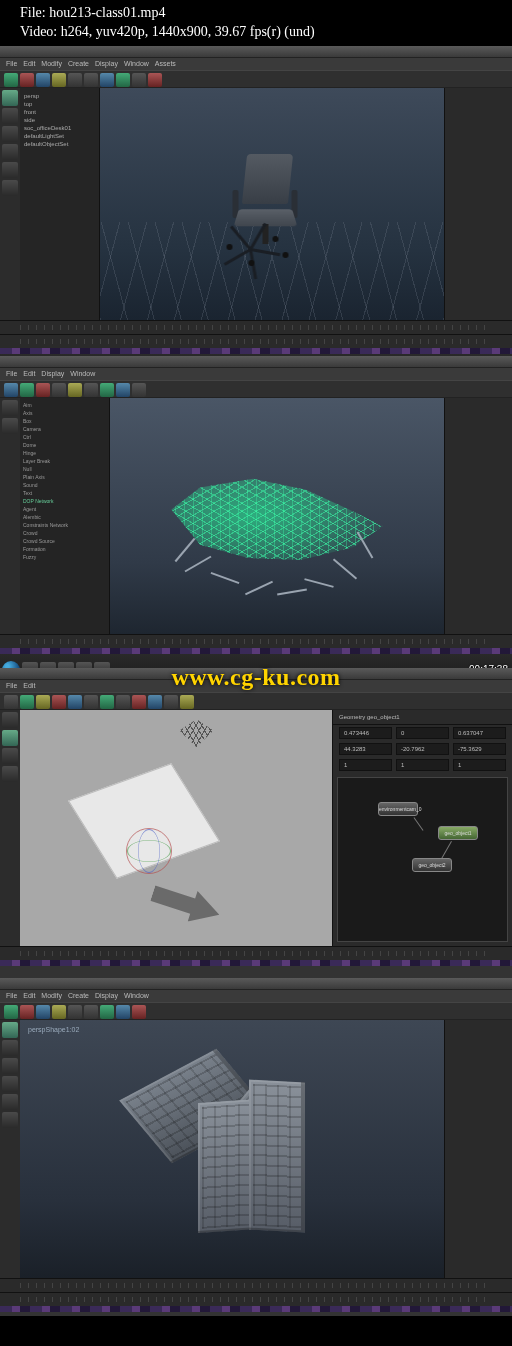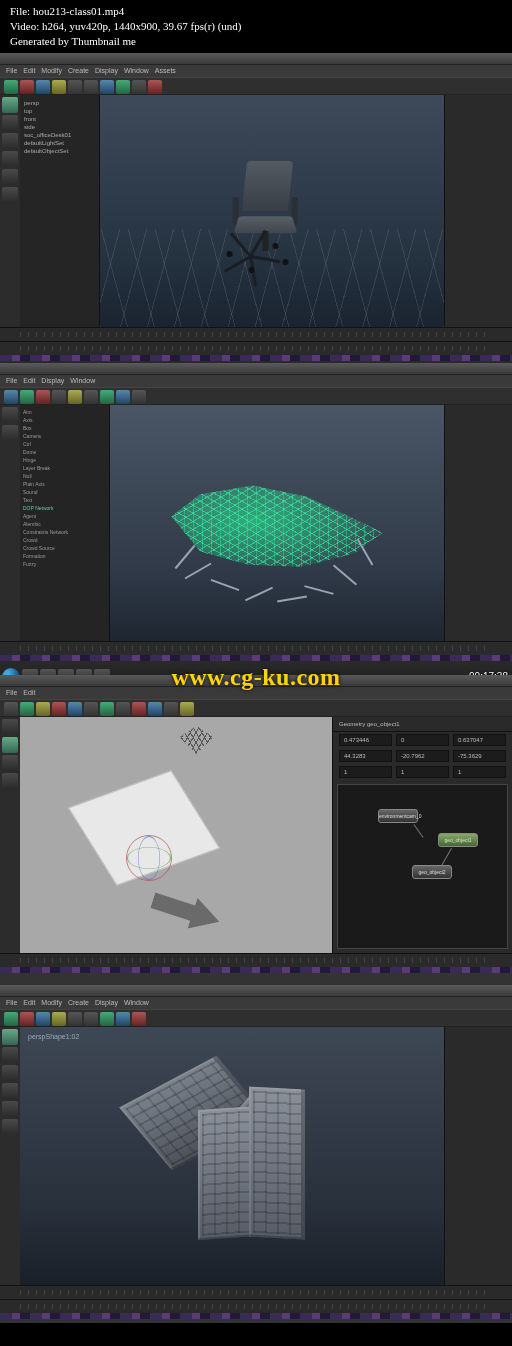--- a/index.html
+++ b/index.html
@@ -9,22 +9,22 @@
     background: #000;
     font-family: Arial, sans-serif;
     font-size: 9px;
     color: #ccc;
     overflow: hidden;
     position: relative;
   }
   .info-header {
     background: #000;
     color: #fff;
-    padding: 4px 10px;
-    font-size: 11px;
+    padding: 4px 20px;
+    font-size: 14px;
     line-height: 1.35;
     font-family: "Comic Sans MS", cursive;
   }
   .info-line { white-space: nowrap; }
 
   .shot {
     position: relative;
     width: 100%;
     background: #333;
   }
@@ -421,21 +421,20 @@
     background: repeating-linear-gradient(90deg, #3a2a58 0 12px, #5a3a78 12px 20px, #221838 20px 30px);
   }
 
 </style>
 </head>
 <body>
 
 <div class="info-header">
   <div class="info-line">File: hou213-class01.mp4</div>
   <div class="info-line">Video: h264, yuv420p, 1440x900, 39.67 fps(r) (und)</div>
-  <div class="info-line">Generated by Thumbnail me</div>
 </div>
 
 <div class="shot shot1">
   <div class="titlebar"></div>
   <div class="menubar">
     <span>File</span>
     <span>Edit</span>
     <span>Modify</span>
     <span>Create</span>
     <span>Display</span>

